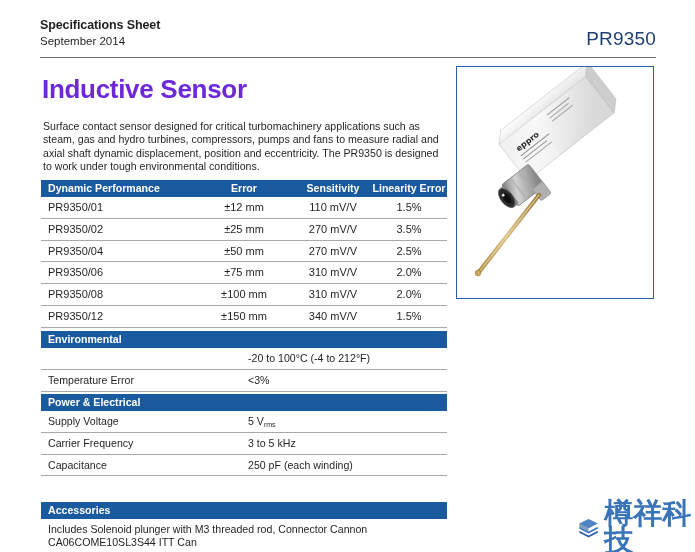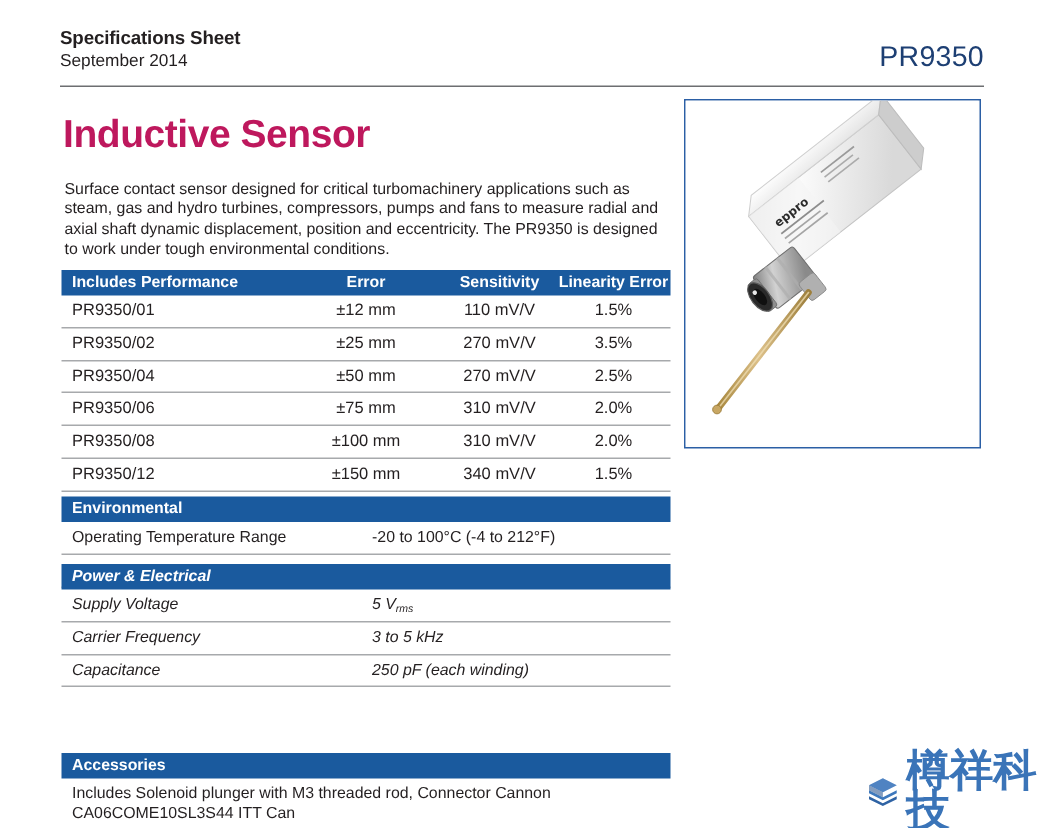--- a/index.html
+++ b/index.html
@@ -66,21 +66,21 @@
     border-top: 1.5px solid #6d6e71;
   }
 
   
   .main-title {
     position: absolute;
     left: 42px;
     top: 74px;
     font-size: 26px;
     font-weight: bold;
-    color: #be185d;
+    color: #6d28d9;
     letter-spacing: -0.3px;
   }
 
   
   .description {
     position: absolute;
     left: 43px;
     top: 120px;
     width: 396px;
     font-size: 10.6px;
@@ -267,21 +267,21 @@
         <rect x="78" y="117" width="13" height="15" rx="2" transform="rotate(-38 84 124)" fill="#b0b0b0" stroke="#8a8a8a" stroke-width="0.6"></rect>
         <line x1="82" y1="128" x2="22" y2="205" stroke="url(#rodGrad)" stroke-width="4.4" stroke-linecap="round"></line>
         <line x1="82" y1="128" x2="22" y2="205" stroke="#f0dfb4" stroke-width="1.1" stroke-linecap="round" opacity="0.75"></line>
         <circle cx="21" cy="206" r="2.9" fill="#c8a763" stroke="#9b7c38" stroke-width="0.6"></circle>
       </g>
     </svg>
   </div>
 
   <div class="table-block" style="top:180px;">
     <div class="tbl-head">
-      <span class="c1">Includes Performance</span>
+      <span class="c1">Dynamic Performance</span>
       <span class="c2">Error</span>
       <span class="c3">Sensitivity</span>
       <span class="c4">Linearity Error</span>
     </div>
 
     <div class="tbl-row">
       <span class="c1">PR9350/01</span>
       <span class="c2">±12 mm</span>
       <span class="c3">110 mV/V</span>
       <span class="c4">1.5%</span>
@@ -316,30 +316,29 @@
       <span class="c3">340 mV/V</span>
       <span class="c4">1.5%</span>
     </div>
   </div>
 
   <div class="table-block" style="top:331px;">
     <div class="tbl-head">
       <span class="c1">Environmental</span>
     </div>
     <div class="spec-row">
-      <span class="lbl">Operating Temperature Range</span>
       <span class="val">-20 to 100°C (-4 to 212°F)</span>
     </div>
     <div class="spec-row">
       <span class="lbl">Temperature Error</span>
       <span class="val">&lt;3%</span>
     </div>
   </div>
 
-  <div class="table-block" style="top:376px;font-style:italic;">
+  <div class="table-block" style="top:394px;">
     <div class="tbl-head">
       <span class="c1">Power &amp; Electrical</span>
     </div>
     <div class="spec-row">
       <span class="lbl">Supply Voltage</span>
       <span class="val"><span>5 V</span><sub>rms</sub></span>
     </div>
     <div class="spec-row">
       <span class="lbl">Carrier Frequency</span>
       <span class="val">3 to 5 kHz</span>

